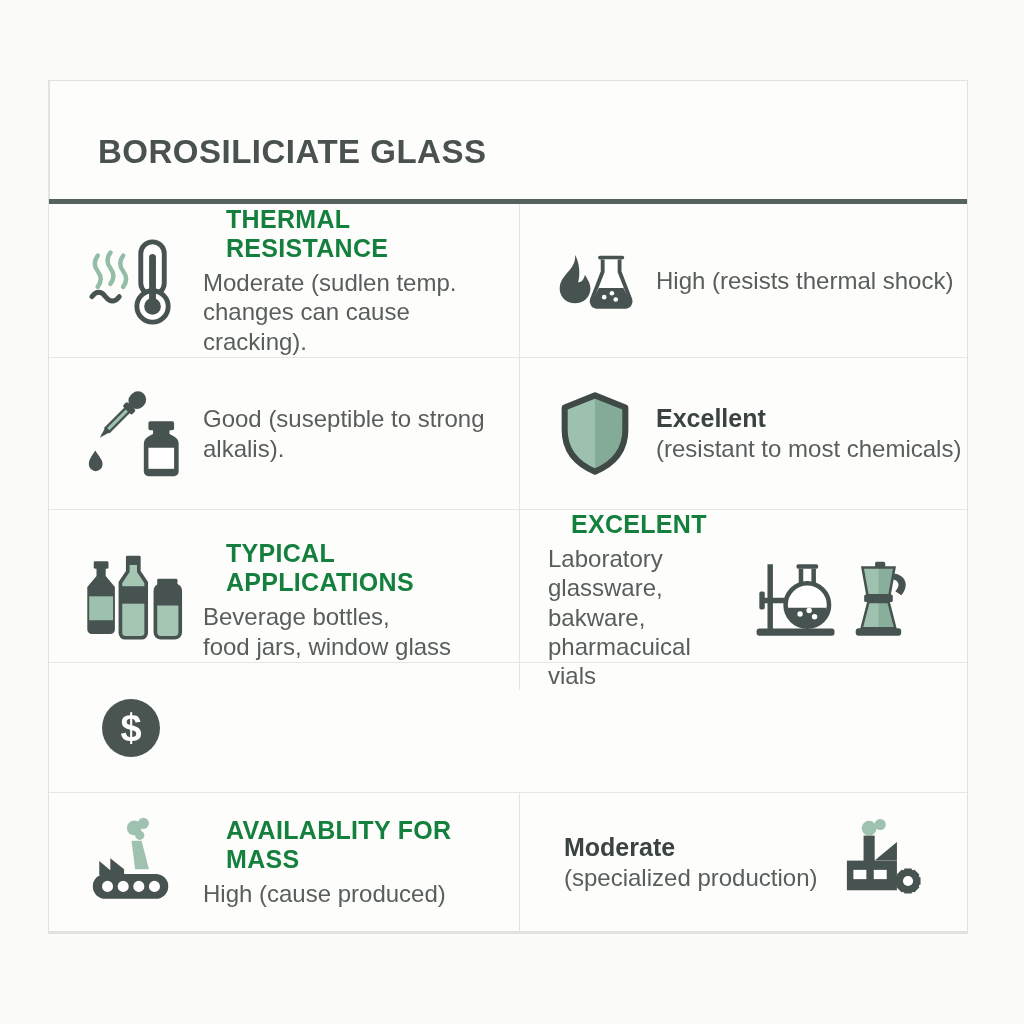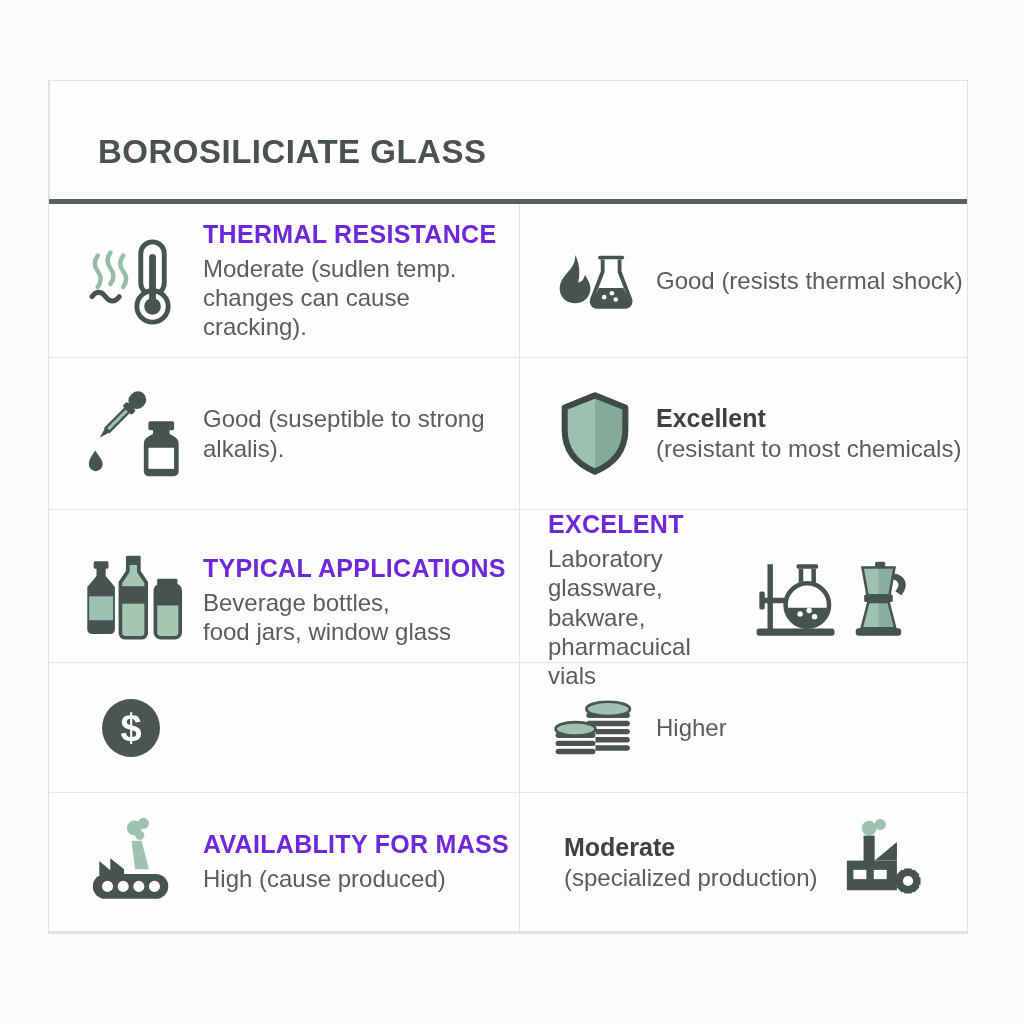--- a/index.html
+++ b/index.html
@@ -28,21 +28,21 @@
   .hcell.rightcol{padding-left:48px;}
   .hcell h1{
     margin:0;font-size:33px;font-weight:bold;letter-spacing:.5px;
     color:#4a524f;
   }
   .hdivider{height:5px;background:#56625d;flex:none;}
   .leftcell{padding-left:26px;gap:16px;}
   .iconbox{width:112px;flex:none;display:flex;justify-content:center;align-items:center;}
   .iconbox.small{width:86px;}
   .txt{display:flex;flex-direction:column;}
-  .title{font-size:25px;font-weight:bold;color:#6d28d9;letter-spacing:.3px;margin-bottom:5px;}
+  .title{font-size:25px;font-weight:bold;color:#15803d;letter-spacing:.3px;margin-bottom:5px;margin-left:23px;}
   .line{font-size:24px;color:#585e5b;line-height:1.22;}
   .bold-line{font-size:25px;font-weight:bold;color:#3b4341;line-height:1.25;}
   .rightcol.simple{padding-left:32px;gap:18px;}
   .rightcol.apps{padding-left:28px;padding-right:52px;justify-content:space-between;gap:10px;}
   .rightcol.avail{padding-left:44px;padding-right:40px;}
   .avail .iconbox{margin-left:auto;}
   .icons-pair{display:flex;align-items:center;gap:8px;}
   svg{display:block;}
 </style>
 </head>
@@ -82,21 +82,21 @@
         <svg width="90" height="64" viewBox="0 0 112 80">
           <path d="M30 6 C31 16 26 22 21 28 C15 35 10 41 10 50 C10 61 19 69 30 69 C41 69 50 61 50 50 C50 43 46 38 43 32 C41 40 37 42 34 42 C37 32 36 16 30 6 Z" fill="#475350"></path>
           <rect x="60" y="7" width="34" height="5" rx="2.5" fill="#475350"></rect>
           <path d="M66 12 V28 L52 64 a7 7 0 0 0 6.5 9.5 h37 A7 7 0 0 0 102 64 L88 28 V12" fill="#ffffff" stroke="#475350" stroke-width="5" stroke-linejoin="round"></path>
           <path d="M61 49 L53 65 a5 5 0 0 0 5 7 h38 a5 5 0 0 0 5-7 L93 49 z" fill="#475350"></path>
           <circle cx="68" cy="61" r="3" fill="#ffffff"></circle>
             <circle cx="78" cy="56" r="3" fill="#ffffff"></circle>
             <circle cx="83" cy="64" r="3" fill="#ffffff"></circle>
         </svg>
       </span>
-      <span class="line">Good (resists thermal shock)</span>
+      <span class="line">High (resists thermal shock)</span>
     </div>
   </div>
 
   <div class="row row-2">
     <div class="cell leftcell">
       <span class="iconbox">
         <svg width="110" height="92" viewBox="0 0 120 100">
           <g transform="rotate(45 40 40)">
             <rect x="31" y="-8" width="18" height="20" rx="9" fill="#475350"></rect>
             <rect x="33" y="11" width="14" height="7" rx="2" fill="#475350"></rect>
@@ -192,38 +192,20 @@
 
   <div class="row row-4">
     <div class="cell leftcell">
       <span class="iconbox">
         <svg width="62" height="62" viewBox="0 0 62 62">
           <circle cx="31" cy="31" r="29" fill="#4a5552"></circle>
           <text x="31" y="44" text-anchor="middle" font-size="38" font-weight="bold" fill="#ffffff">$</text>
         </svg>
       </span>
     </div>
-    <div class="cell rightcol simple">
-      <span class="iconbox small">
-        <svg width="88" height="64" viewBox="0 0 95 70">
-          <rect x="38" y="18" width="48" height="6" rx="3" fill="#4a5552"></rect>
-          <rect x="38" y="27" width="48" height="6" rx="3" fill="#4a5552"></rect>
-          <rect x="38" y="36" width="48" height="6" rx="3" fill="#4a5552"></rect>
-          <rect x="38" y="45" width="48" height="6" rx="3" fill="#4a5552"></rect>
-          <rect x="38" y="54" width="48" height="6" rx="3" fill="#4a5552"></rect>
-          <ellipse cx="62" cy="14" rx="24" ry="8" fill="#9fc2b0" stroke="#4a5552" stroke-width="3"></ellipse>
-          <rect x="2" y="36" width="46" height="28" fill="#fdfdfc"></rect>
-          <rect x="4" y="40" width="44" height="6" rx="3" fill="#4a5552"></rect>
-          <rect x="4" y="49" width="44" height="6" rx="3" fill="#4a5552"></rect>
-          <rect x="4" y="58" width="44" height="6" rx="3" fill="#4a5552"></rect>
-          <ellipse cx="26" cy="36" rx="22" ry="7.5" fill="#9fc2b0" stroke="#4a5552" stroke-width="3"></ellipse>
-        </svg>
-      </span>
-      <span class="line">Higher</span>
-    </div>
   </div>
 
   <div class="row row-5">
     <div class="cell leftcell">
       <span class="iconbox">
         <svg width="88" height="92" viewBox="0 0 95 100">
           <circle cx="51" cy="13" r="8" fill="#9fc2b0"></circle>
           <circle cx="61" cy="8" r="6" fill="#9fc2b0"></circle>
           <circle cx="57" cy="21" r="5" fill="#9fc2b0"></circle>
           <path d="M48 27 h11 l8 31 h-15 z" fill="#9fc2b0"></path>

